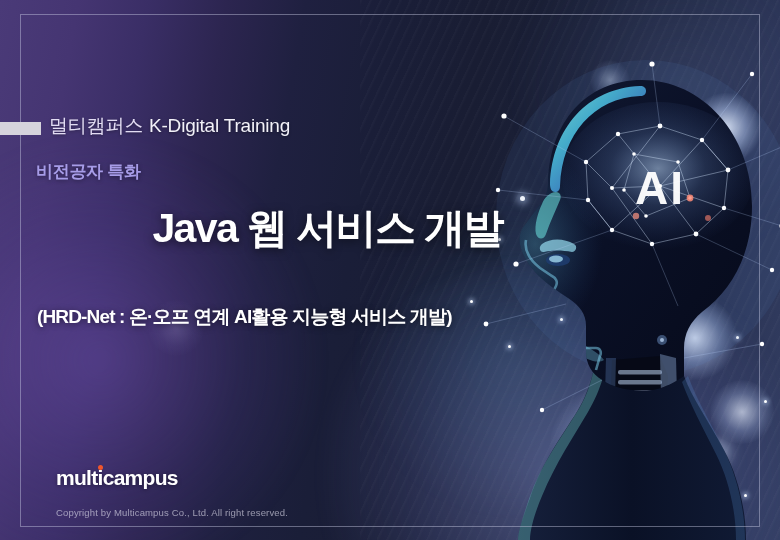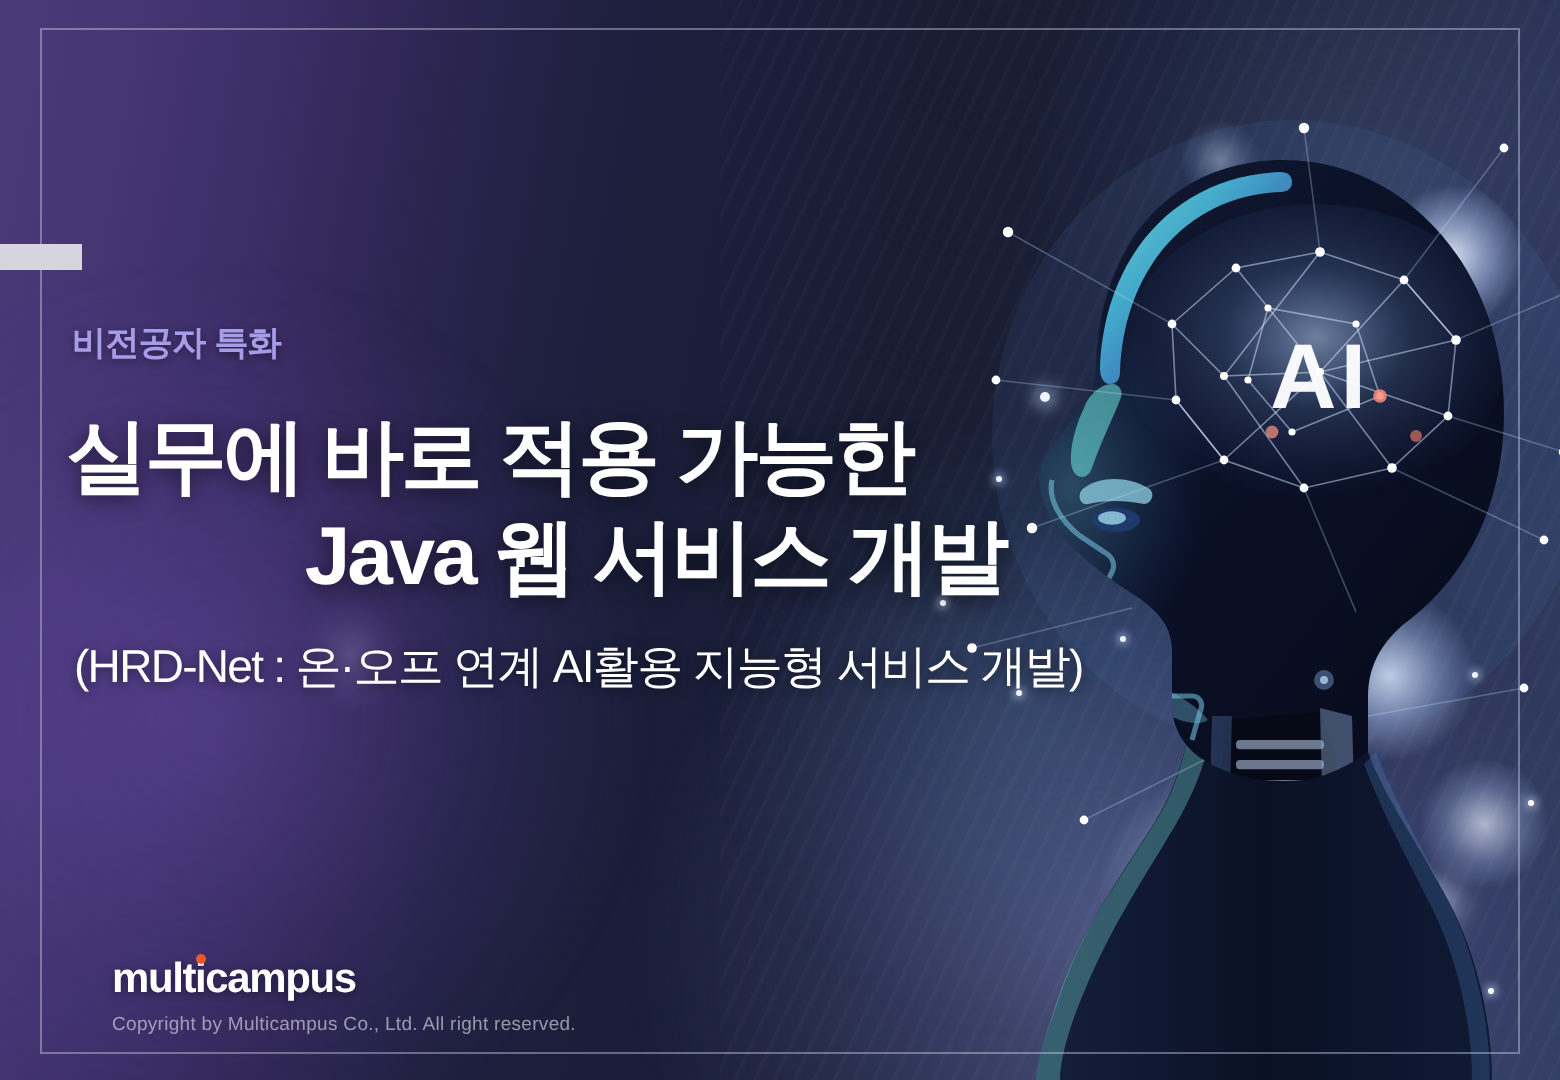--- a/index.html
+++ b/index.html
@@ -134,42 +134,42 @@
   .title{
     position:absolute; left:33px; top:203px;
     width:470px;
     font-size:41px; font-weight:bold; line-height:1.22;
     color:#ffffff; letter-spacing:-1.6px;
     text-shadow:0 2px 10px rgba(0,0,0,.55);
   }
   .title .l2{ display:block;text-align:right; }
 
   .subtitle{
-    position:absolute; left:37px; top:318px;
-    font-size:23px; font-weight:normal;
+    position:absolute; left:37px; top:304px;
+    font-size:19px; font-weight:bold;
     color:#ffffff; letter-spacing:-0.85px;
     white-space:nowrap;
     text-shadow:0 1px 6px rgba(0,0,0,.5);
   }
 
   
   .footer{ position:absolute; left:56px; bottom:22px; }
   .logo{
     font-size:21px; font-weight:bold; color:#ffffff;
     letter-spacing:-0.7px; position:relative; display:inline-block;
     text-shadow:0 1px 4px rgba(0,0,0,.4);
     margin-top:44px;
   }
   .logo .dot{
     position:absolute; left:42px; top:-1px;
     width:5px; height:5px; border-radius:50%;
     background:#f0562c;
   }
   .copyright{
-    margin-top:5px;
+    margin-top:17px;
     font-size:9.5px; color:rgba(225,222,238,0.62);
     letter-spacing:0.15px; white-space:nowrap;
   }
 </style>
 </head>
 <body>
 
 <div class="poster">
 
   <div class="bg-layer">
@@ -386,25 +386,27 @@
       </g>
     </svg>
   </div>
 
   <div class="frame"></div>
 
   <div class="content">
 
     <div class="brandbar"></div>
 
+    <div class="brandline">
+      <span class="ko">멀티캠퍼스</span><span class="en">K-Digital Training</span>
+    </div>
 
     <div class="eyebrow">비전공자 특화</div>
 
     <h1 class="title">
-      <span class="l1">실무에 바로 적용 가능한</span>
       <span class="l2">Java 웹 서비스 개발</span>
     </h1>
 
     <div class="subtitle">(HRD-Net : 온·오프 연계 AI활용 지능형 서비스 개발)</div>
 
     <div class="footer">
       <div class="logo">
         <span>multicampus</span>
         <span class="dot"></span>
       </div>

